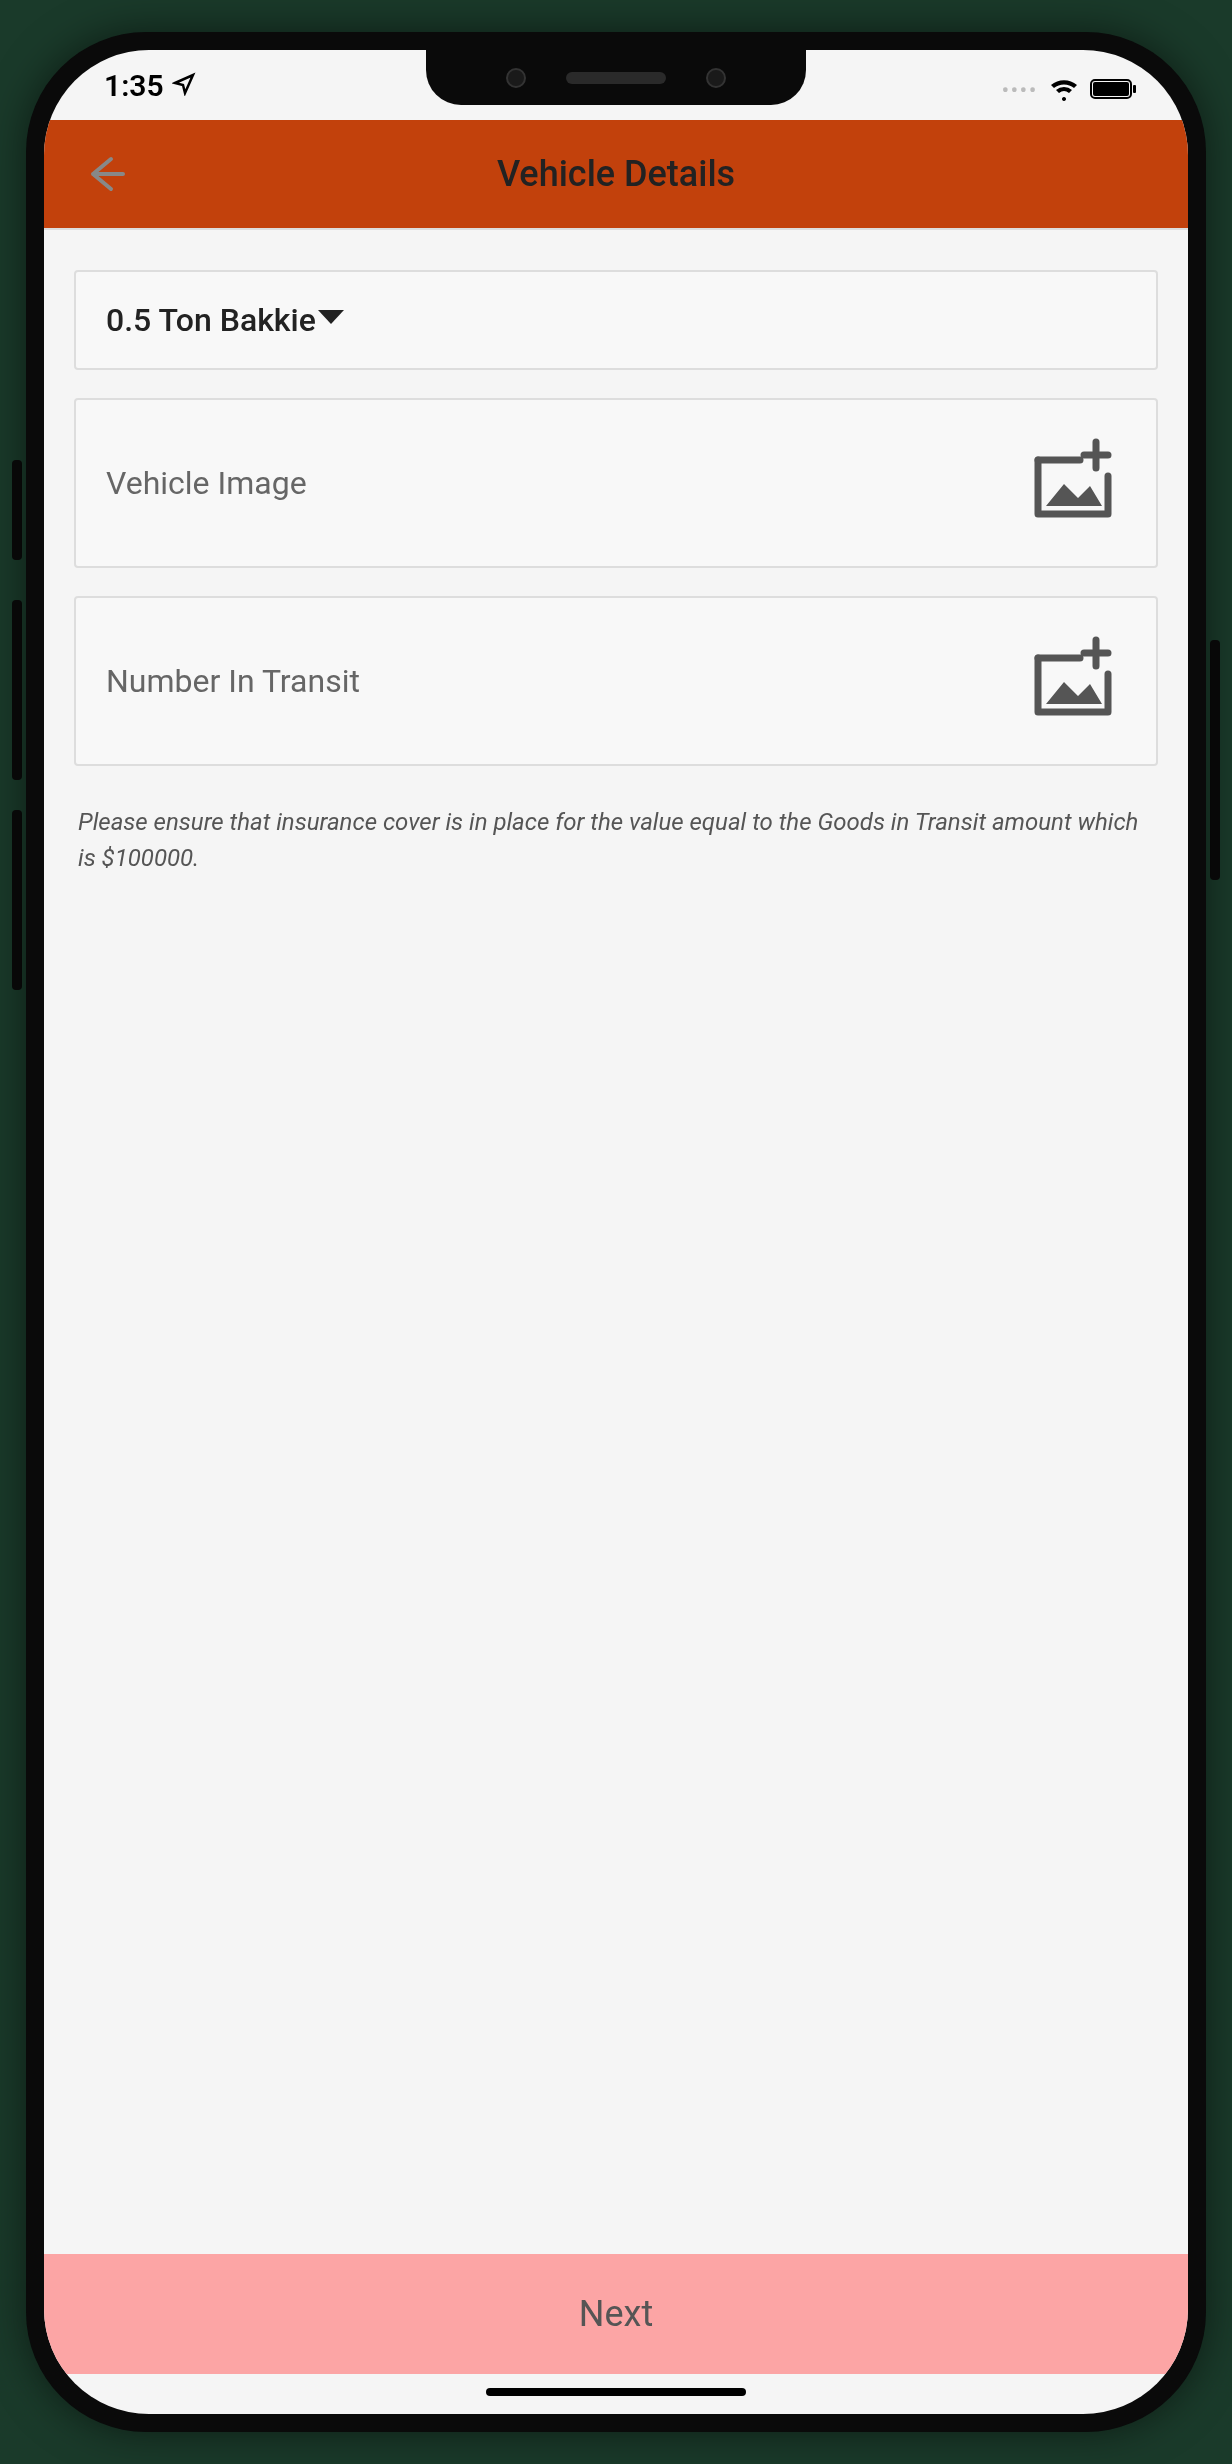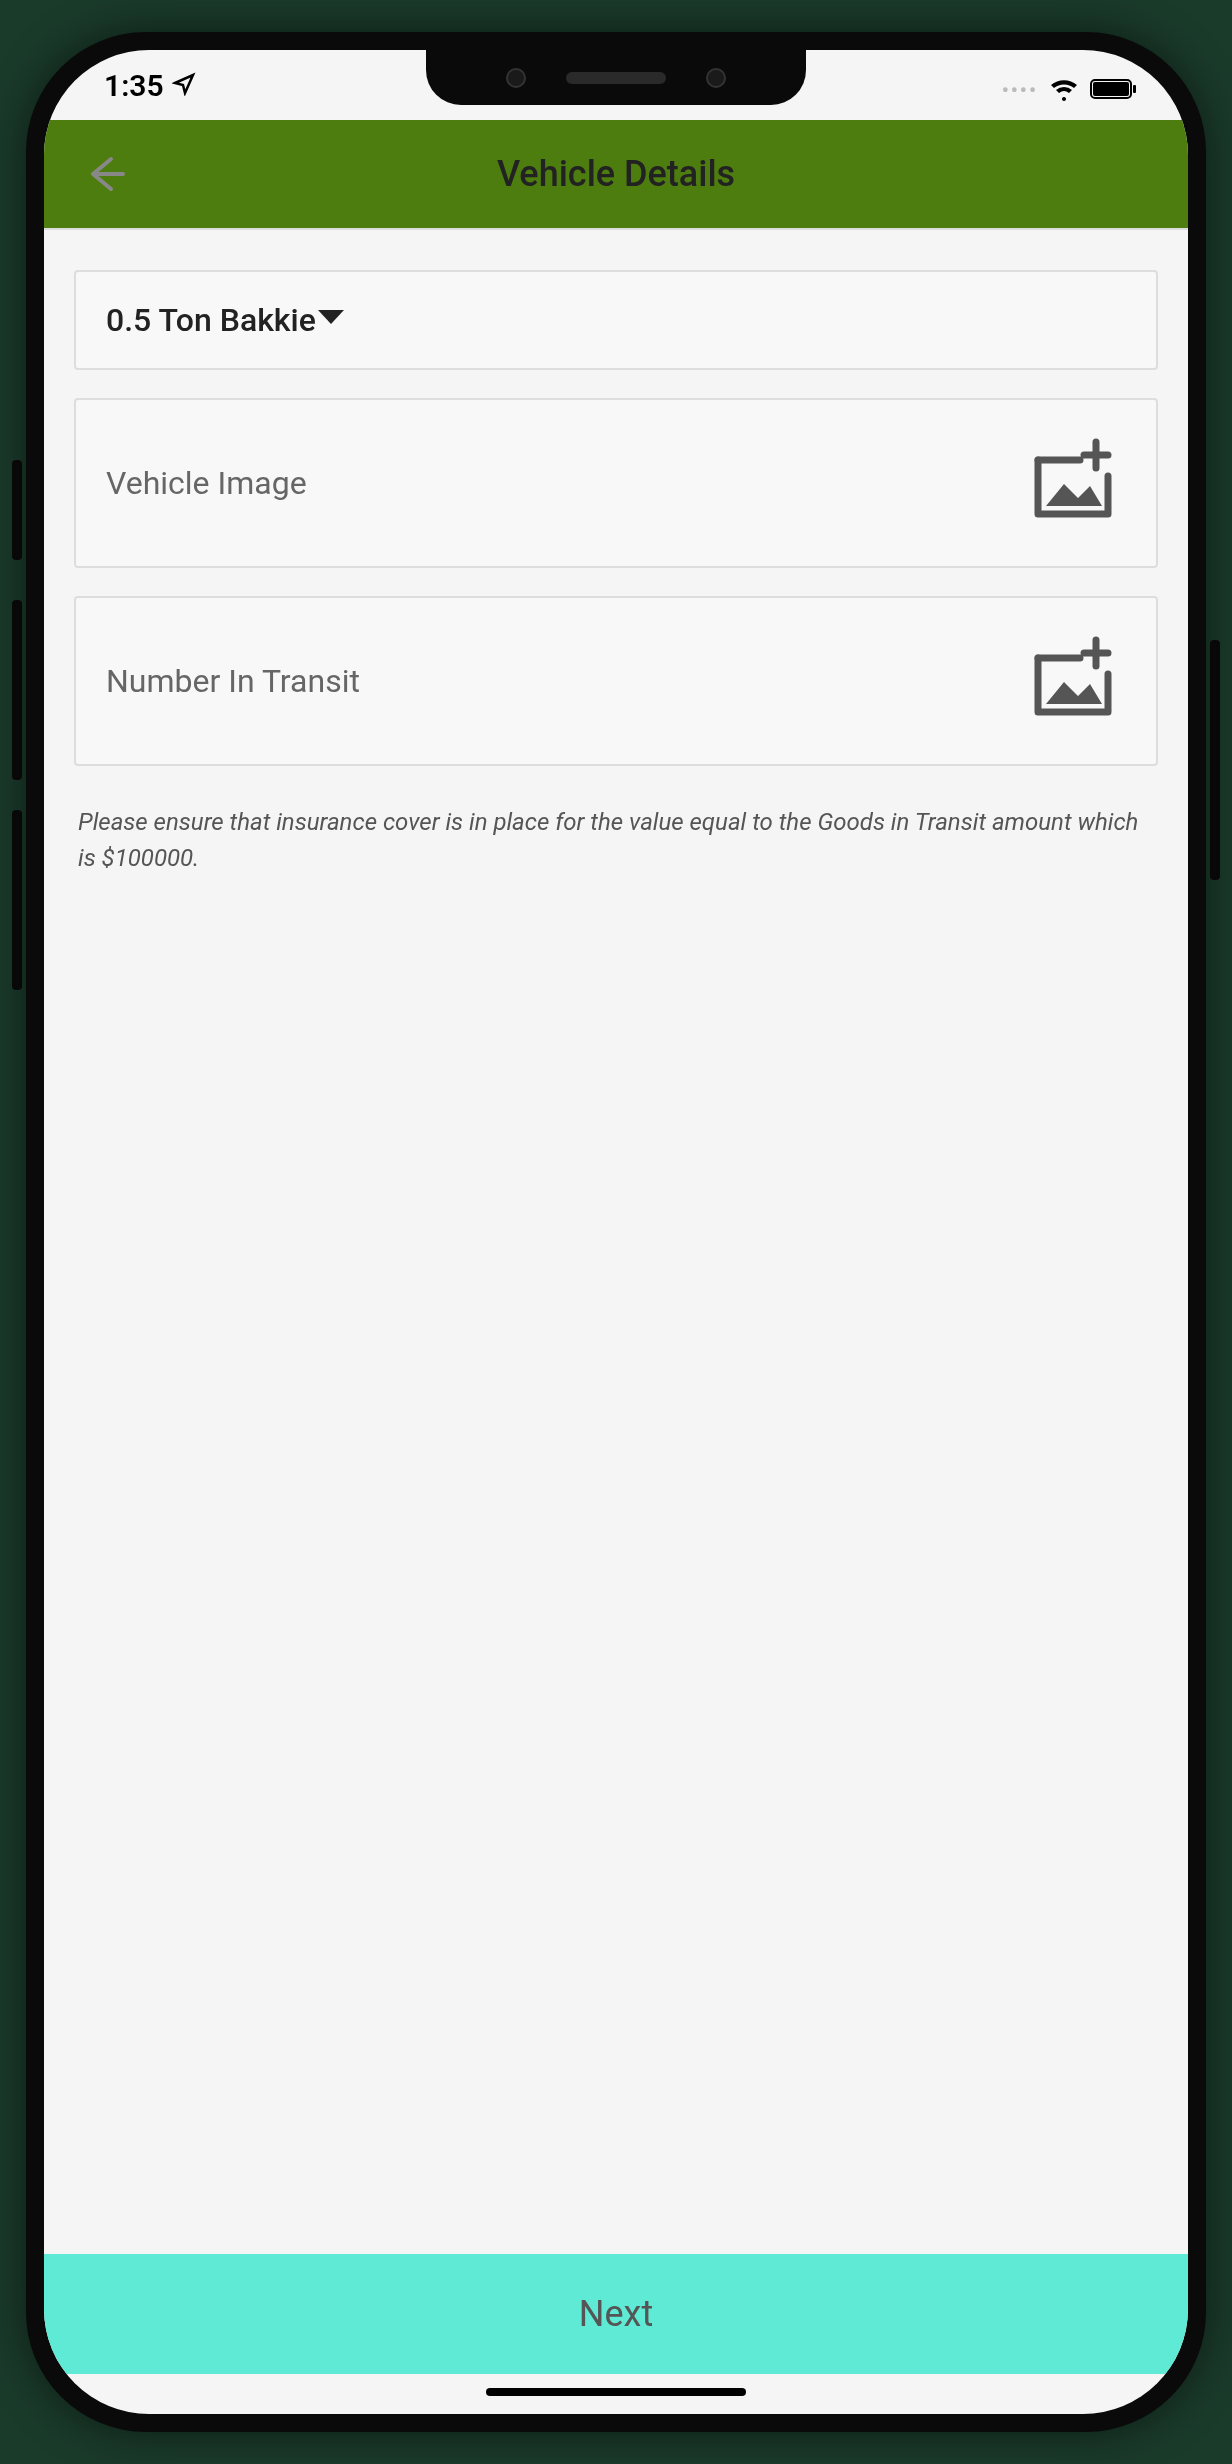--- a/index.html
+++ b/index.html
@@ -75,21 +75,21 @@
     display: flex;
     flex-direction: column;
   }
   .nav-header {
     height: 110px;
     display: flex;
     align-items: center;
     justify-content: center;
     position: relative;
     border-bottom: 2px solid #ddd;
-    background: #4d7c0f;
+    background: #c2410c;
   }
   .nav-back {
     position: absolute;
     left: 30px;
     top: 50%;
     transform: translateY(-50%);
     width: 60px;
     height: 60px;
     display: flex;
     align-items: center;
@@ -150,21 +150,21 @@
   }
   .info-text {
     font-size: 24px;
     color: #555;
     line-height: 1.5;
     padding: 10px 4px;
     font-style: italic;
   }
   .footer-btn {
     height: 120px;
-    background: #5eead4;
+    background: #fca5a5;
     display: flex;
     align-items: center;
     justify-content: center;
     font-size: 36px;
     color: #555;
     cursor: pointer;
     margin-bottom: 40px;
   }
   .home-indicator {
     position: absolute;

